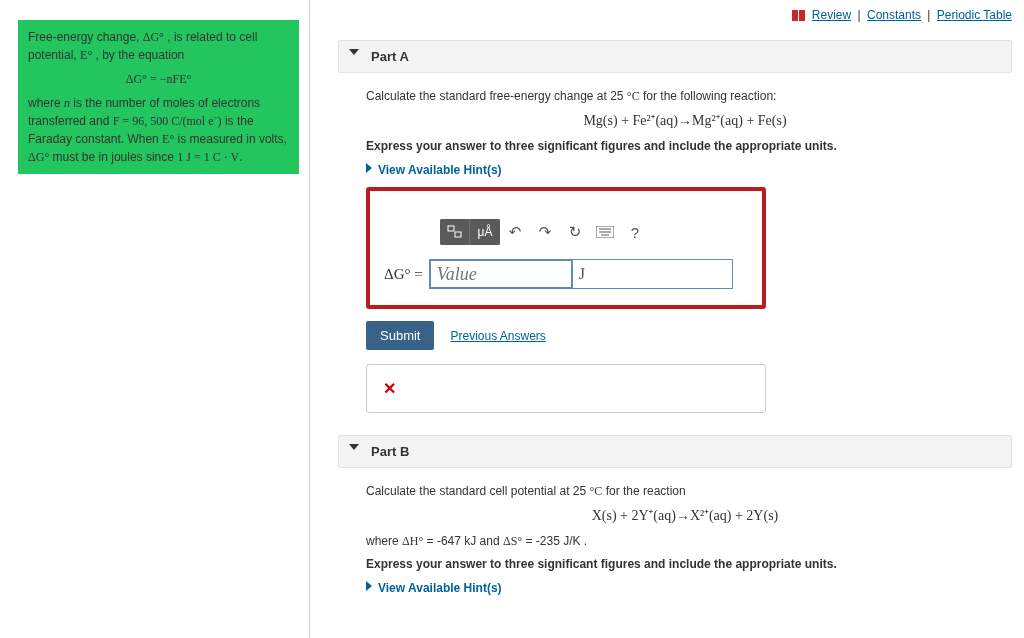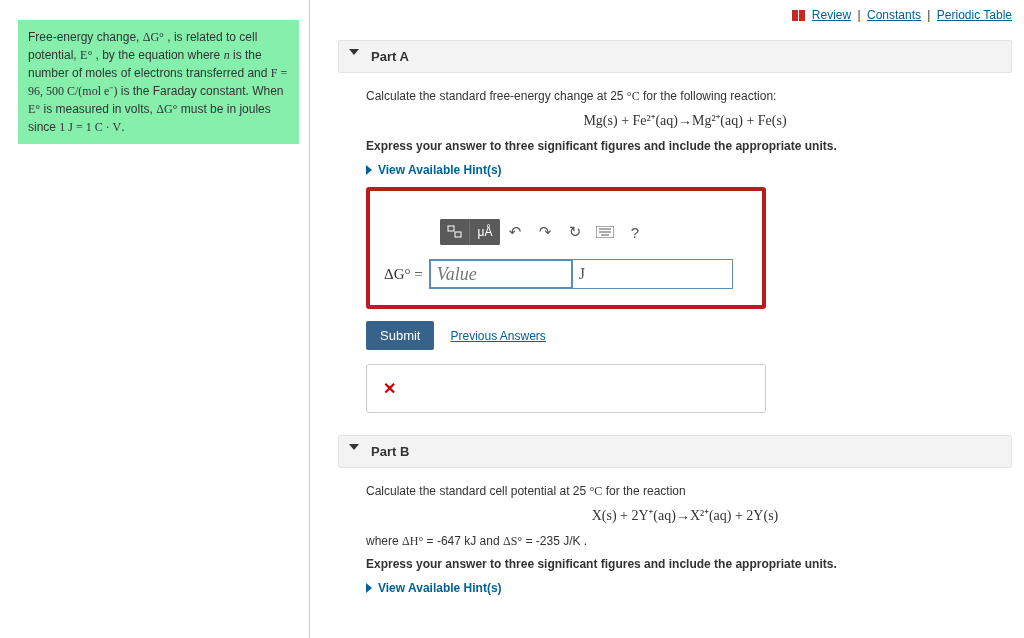--- a/index.html
+++ b/index.html
@@ -12,21 +12,21 @@
     height: 638px;
     overflow: hidden;
   }
   .container { display: flex; height: 100%; }
   .left-panel {
     width: 310px;
     padding: 20px 10px 10px 18px;
     border-right: 1px solid #ccc;
   }
   .info-box {
-    background: #86efac;
+    background: #22c55e;
     padding: 8px 10px;
     font-size: 12px;
     line-height: 1.5;
     color: #333;
   }
   .info-box .eq-center { text-align: center; margin: 6px 0; font-family: 'Times New Roman', serif; }
   .serif { font-family: 'Times New Roman', serif; }
   .right-panel {
     flex: 1;
     padding: 8px 12px 0 28px;
@@ -57,21 +57,21 @@
     width: 0; height: 0;
     border-left: 5px solid transparent;
     border-right: 5px solid transparent;
     border-top: 6px solid #333;
     margin-right: 12px;
   }
   .part-body { padding: 0 8px 0 28px; }
   .q-text { font-size: 12px; margin-bottom: 6px; }
   .reaction { text-align: center; font-family: 'Times New Roman', serif; font-size: 14px; margin: 6px 0 10px; }
   .bold-line { font-weight: bold; font-size: 12px; margin: 8px 0 10px; }
-  .hints-link { color: #00629b; font-weight: bold; font-size: 12px; cursor: pointer; display: flex; align-items: center; margin-bottom: 10px; }
+  .hints-link { color: #00629b; font-weight: bold; font-size: 12px; cursor: pointer; display: flex; align-items: flex-start; margin-bottom: 10px; }
   .hints-link .tri {
     display: inline-block;
     width: 0; height: 0;
     border-top: 5px solid transparent;
     border-bottom: 5px solid transparent;
     border-left: 6px solid #00629b;
     margin-right: 6px;
   }
   .answer-box {
     border: 4px solid #b91c1c;
@@ -165,20 +165,21 @@
   .where-line { font-size: 12px; margin: 6px 0; }
 </style>
 </head>
 <body>
 
 <div class="container">
 
   <div class="left-panel">
     <div class="info-box">
       <span>Free-energy change, </span><span class="serif">ΔG°</span><span> , is related to cell potential, </span><span class="serif">E°</span><span> , by the equation</span>
+      <div class="eq-center">ΔG° = −nFE°</div>
       <span>where </span><span class="serif" style="font-style:italic">n</span><span> is the number of moles of electrons transferred and </span><span class="serif">F = 96, 500 C/(mol e⁻)</span><span> is the Faraday constant. When </span><span class="serif">E°</span><span> is measured in volts, </span><span class="serif">ΔG°</span><span> must be in joules since </span><span class="serif">1 J = 1 C · V</span><span>.</span>
     </div>
   </div>
 
   <div class="right-panel">
     <div class="top-links">
       <span class="flag-icon">
         <svg width="14" height="11">
             <rect x="0" y="0" width="6" height="11" fill="#c62828"></rect>
             <rect x="7" y="0" width="6" height="11" fill="#c62828"></rect>

